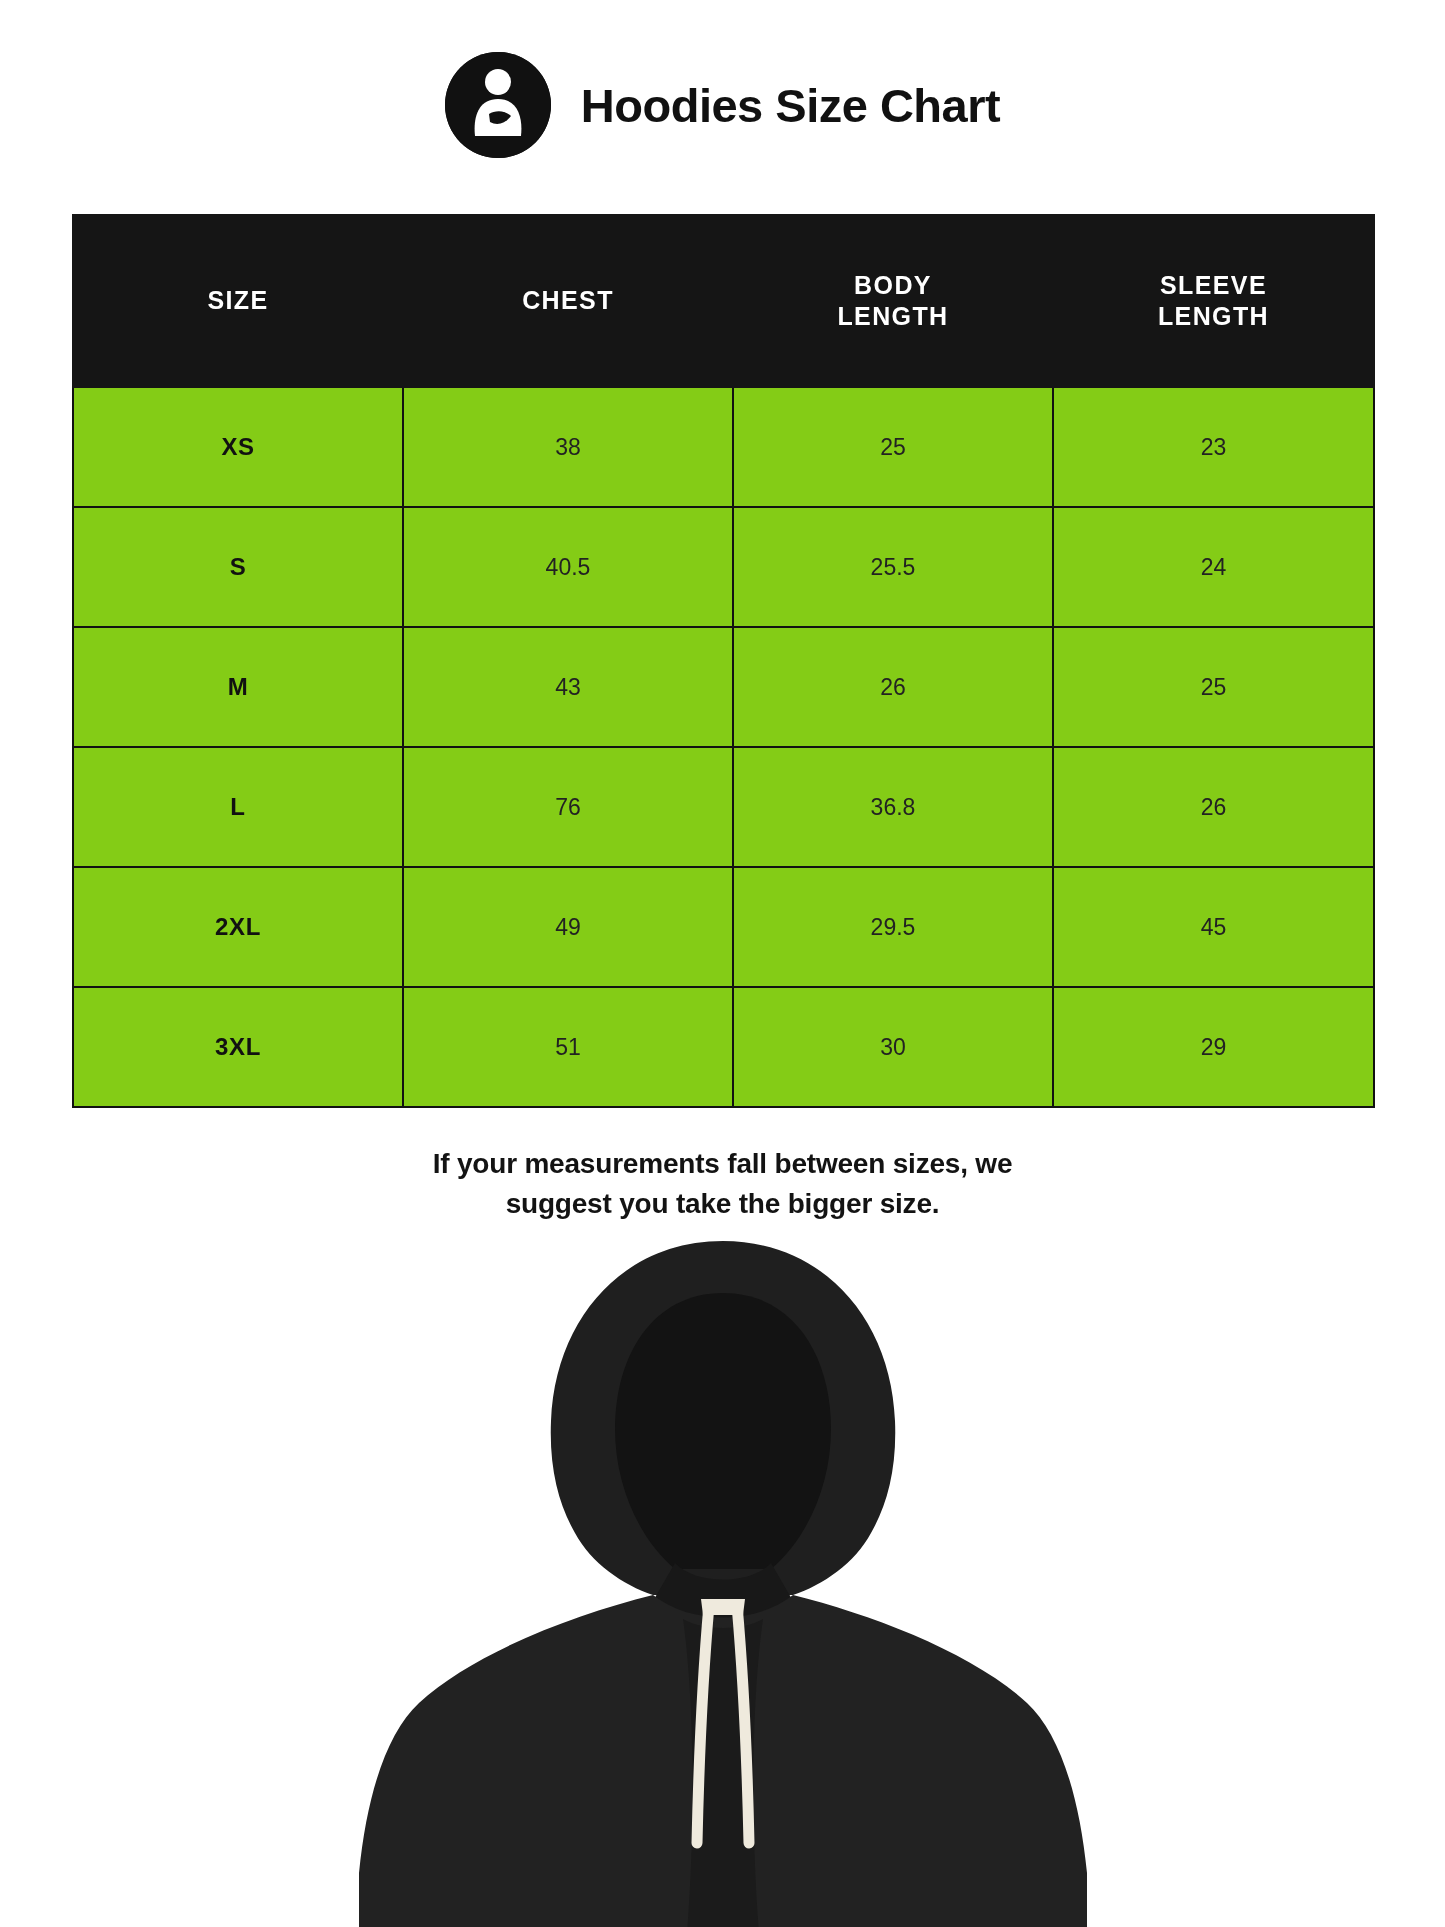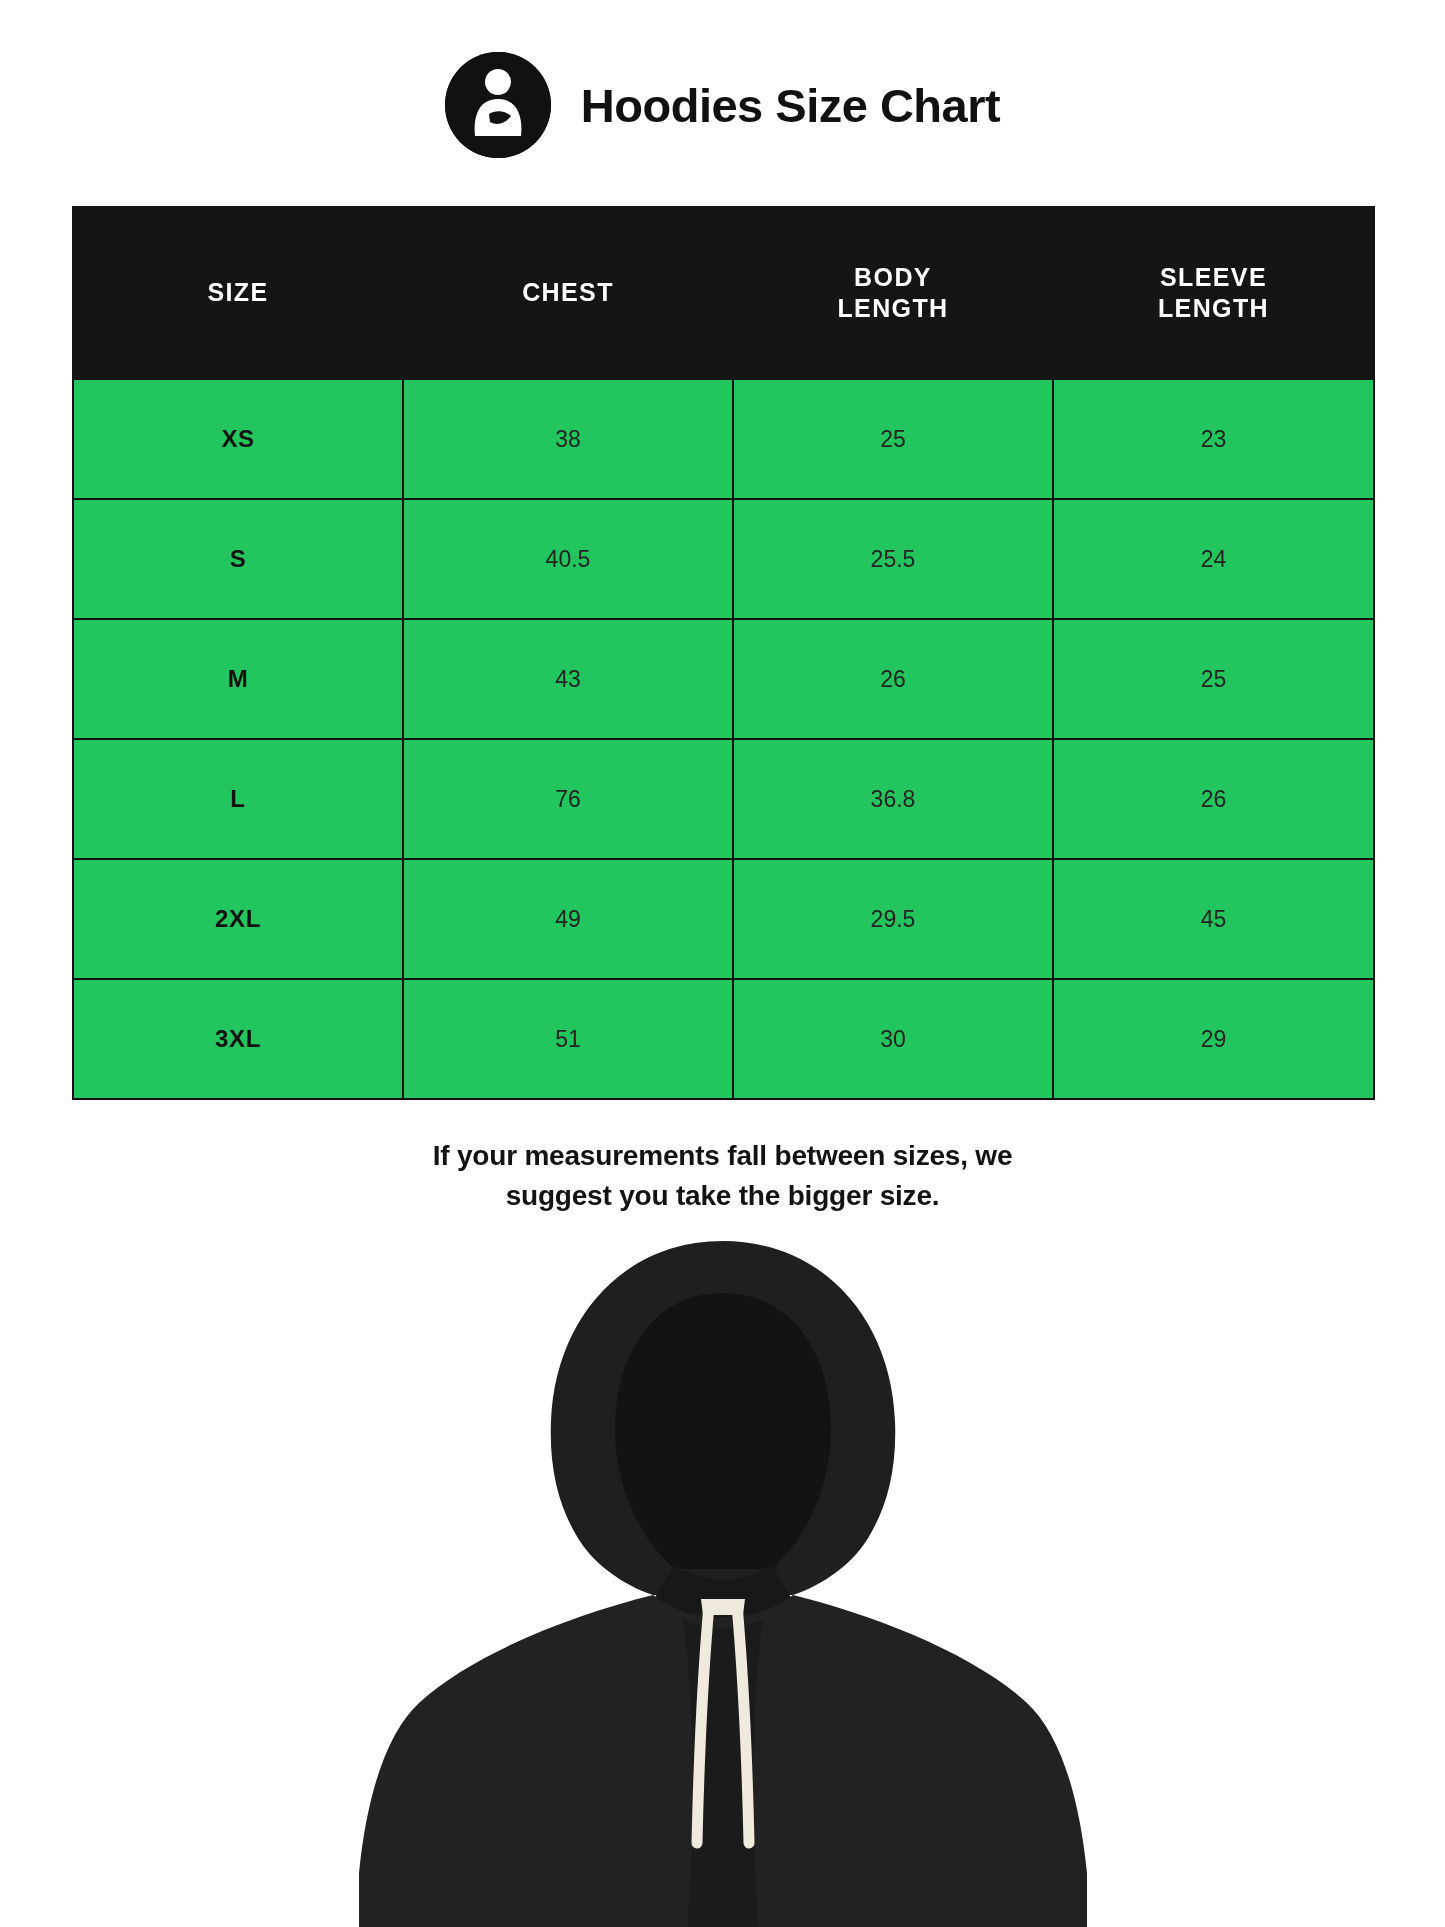--- a/index.html
+++ b/index.html
@@ -38,21 +38,21 @@
   .page-title {
     font-size: 47px;
     font-weight: bold;
     letter-spacing: -0.5px;
     color: #111111;
     white-space: nowrap;
   }
 
   
   .table-wrap {
-    margin: 26px 72px 0 72px;
+    margin: 34px 72px 0 72px;
   }
   table.size-chart {
     border-collapse: collapse;
     width: 1301px;
     table-layout: fixed;
   }
   table.size-chart thead th {
     background: #151515;
     color: #ffffff;
     font-size: 25px;
@@ -67,21 +67,21 @@
   table.size-chart thead th .two-line {
     display: block;
   }
   table.size-chart tbody td {
     border: 2px solid #111111;
     height: 116px;
     text-align: center;
     vertical-align: middle;
     font-size: 23px;
     color: #222222;
-    background: #22c55e;
+    background: #84cc16;
   }
   table.size-chart tbody td.size-cell {
     font-weight: bold;
     font-size: 24px;
     letter-spacing: 0.6px;
     color: #111111;
   }
 
   
   col.c-size { width: 330px; }

